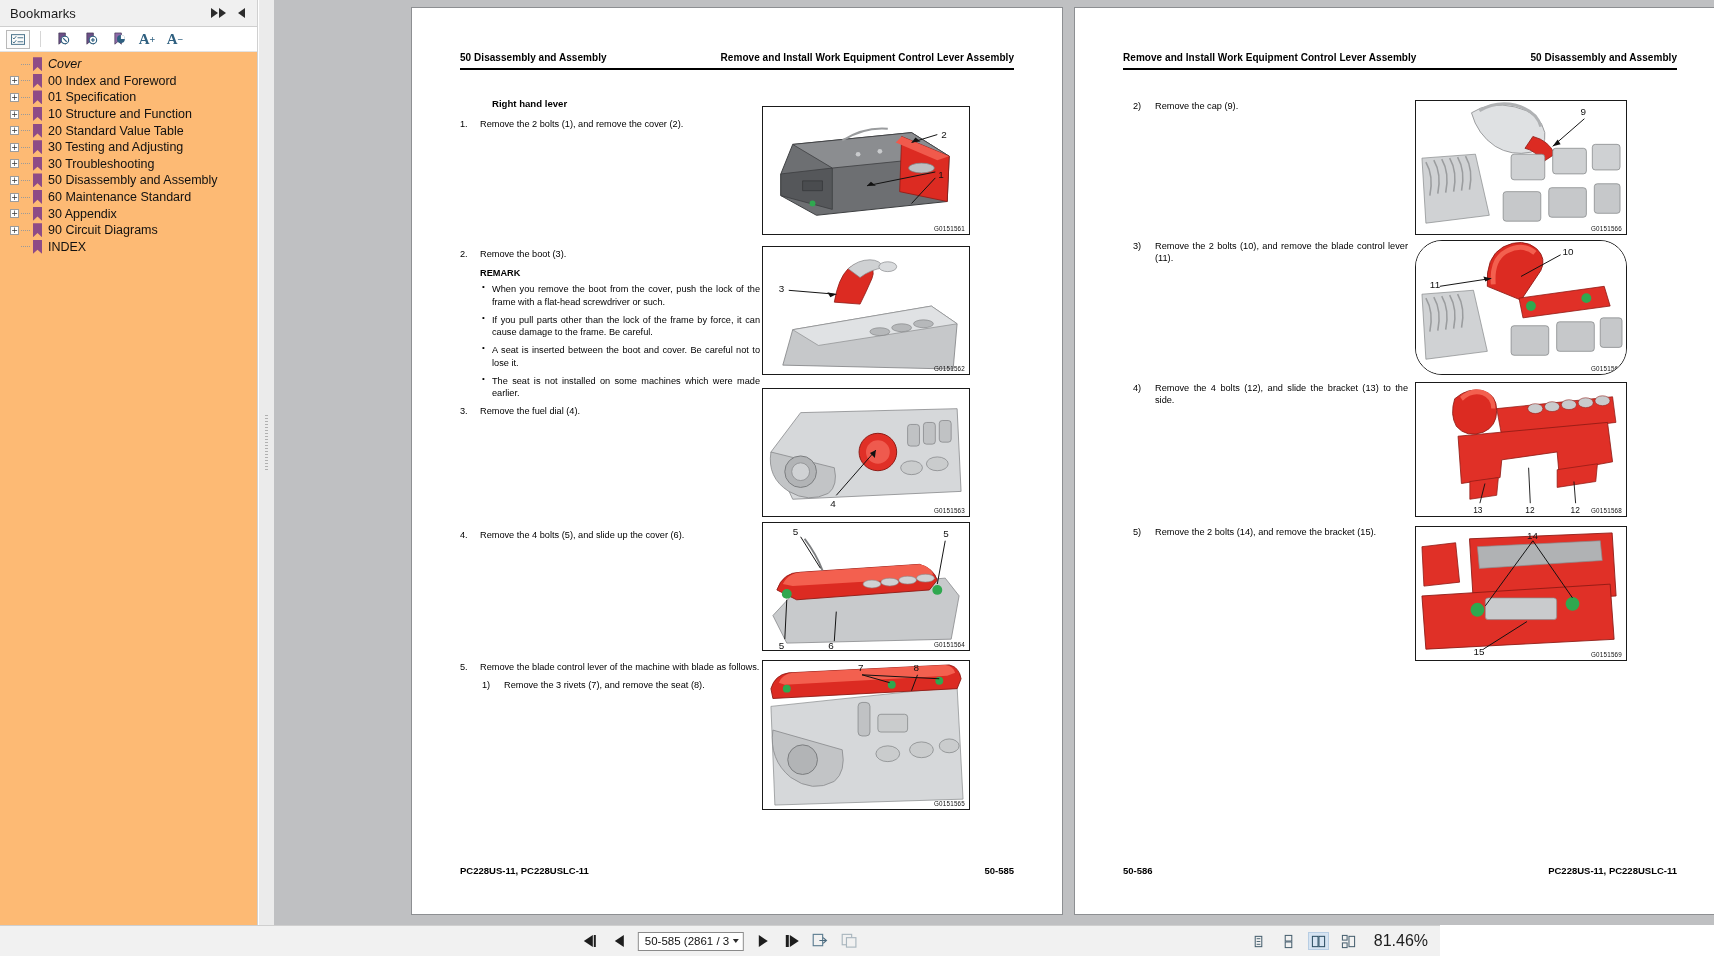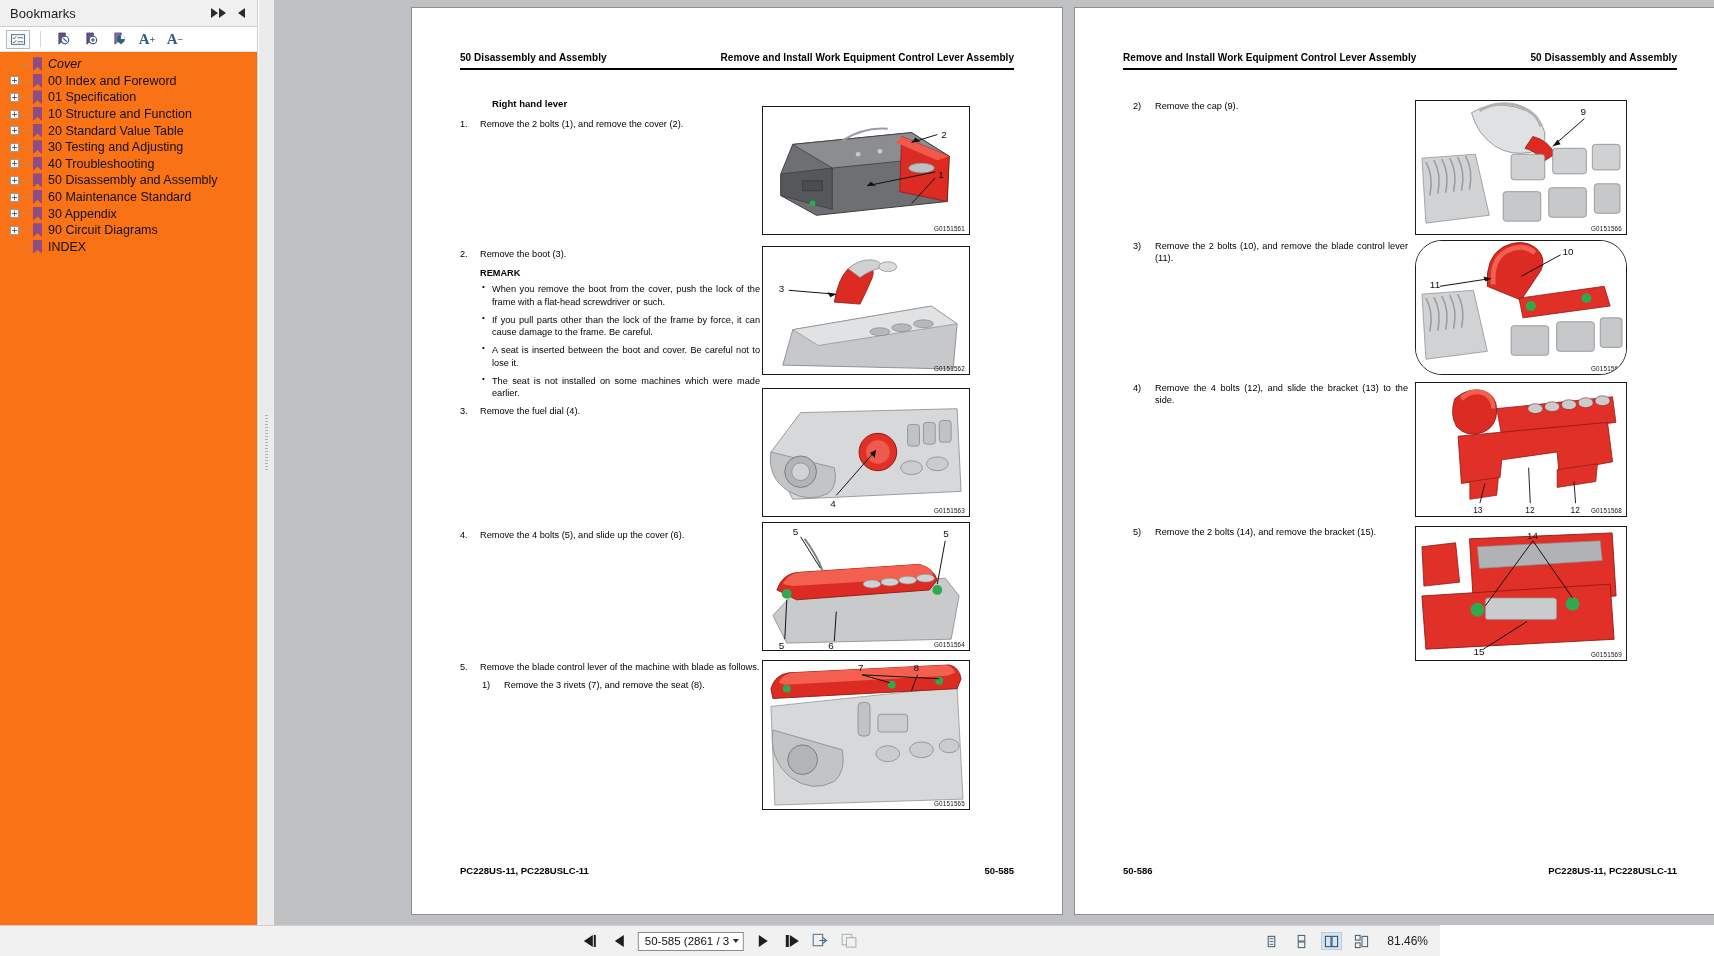--- a/index.html
+++ b/index.html
@@ -8,21 +8,21 @@
     width: 1714px; height: 956px;
     overflow: hidden;
     font-family: "Liberation Sans", sans-serif;
     background: #ffffff;
   }
   #app { position: relative; width: 1714px; height: 956px; background: #ffffff; }
 
   
   #bookmarks-panel {
     position: absolute; left: 0; top: 0; width: 258px; height: 925px;
-    background: #f97316; border-right: 1px solid #d0d0d0;
+    background: #fdba74; border-right: 1px solid #d0d0d0;
   }
   #bm-titlebar {
     height: 27px; background: #f0f0f0; border-bottom: 1px solid #cfcfcf;
     display: flex; align-items: center; padding: 0 6px 0 10px;
     position: relative;
   }
   #bm-title { font-size: 13px; color: #1b1b1b; letter-spacing: .1px; }
   .bm-tb-right { margin-left: auto; display: flex; align-items: center; gap: 12px; padding-right: 6px;}
   .tri-right { width:0;height:0;border-left:7px solid #2c2c2c;border-top:5px solid transparent;border-bottom:5px solid transparent;}
   .tri-left { width:0;height:0;border-right:7px solid #2c2c2c;border-top:5px solid transparent;border-bottom:5px solid transparent;}
@@ -131,21 +131,21 @@
   #pagefield {
     height: 19px; min-width: 105px; border: 1px solid #8a8a8a; background:#fff;
     display: flex; align-items: center; padding: 0 4px 0 6px; font-size: 11.5px; color:#111;
     gap: 4px;
   }
   .caret-sm { width:0;height:0;border-top:4px solid #2b2b2b;border-left:3.5px solid transparent;border-right:3.5px solid transparent;}
   .pgicon { width: 20px; height: 18px; position: relative; }
   #right-group { position: absolute; right: 12px; display: flex; align-items: center; gap: 9px; font-size: 12px; color: #222;}
   .viewmode { width: 21px; height: 18px; display:flex; align-items:center; justify-content:center;}
   .viewmode.active { background: #d6e4f2; border: 1px solid #b7cde3; }
-  #zoomtxt { margin-left: 6px; font-size: 12px; color: #1d1d1d; }
+  #zoomtxt { margin-left: 6px; font-size: 16px; color: #1d1d1d; }
 </style>
 </head>
 <body>
 
 <div id="app">
 
   <div id="bookmarks-panel">
 
     <div id="bm-titlebar">
       <span id="bm-title">Bookmarks</span>
@@ -231,21 +231,21 @@
         <div class="bm-row">
           <span class="bm-expander">+</span>
           <span class="bm-dots"></span>
           <span class="bm-ribbon"></span>
           <span class="bm-label">30 Testing and Adjusting</span>
         </div>
         <div class="bm-row">
           <span class="bm-expander">+</span>
           <span class="bm-dots"></span>
           <span class="bm-ribbon"></span>
-          <span class="bm-label">40 Troubleshooting</span>
+          <span class="bm-label">30 Troubleshooting</span>
         </div>
         <div class="bm-row">
           <span class="bm-expander">+</span>
           <span class="bm-dots"></span>
           <span class="bm-ribbon"></span>
           <span class="bm-label">50 Disassembly and Assembly</span>
         </div>
         <div class="bm-row">
           <span class="bm-expander">+</span>
           <span class="bm-dots"></span>

